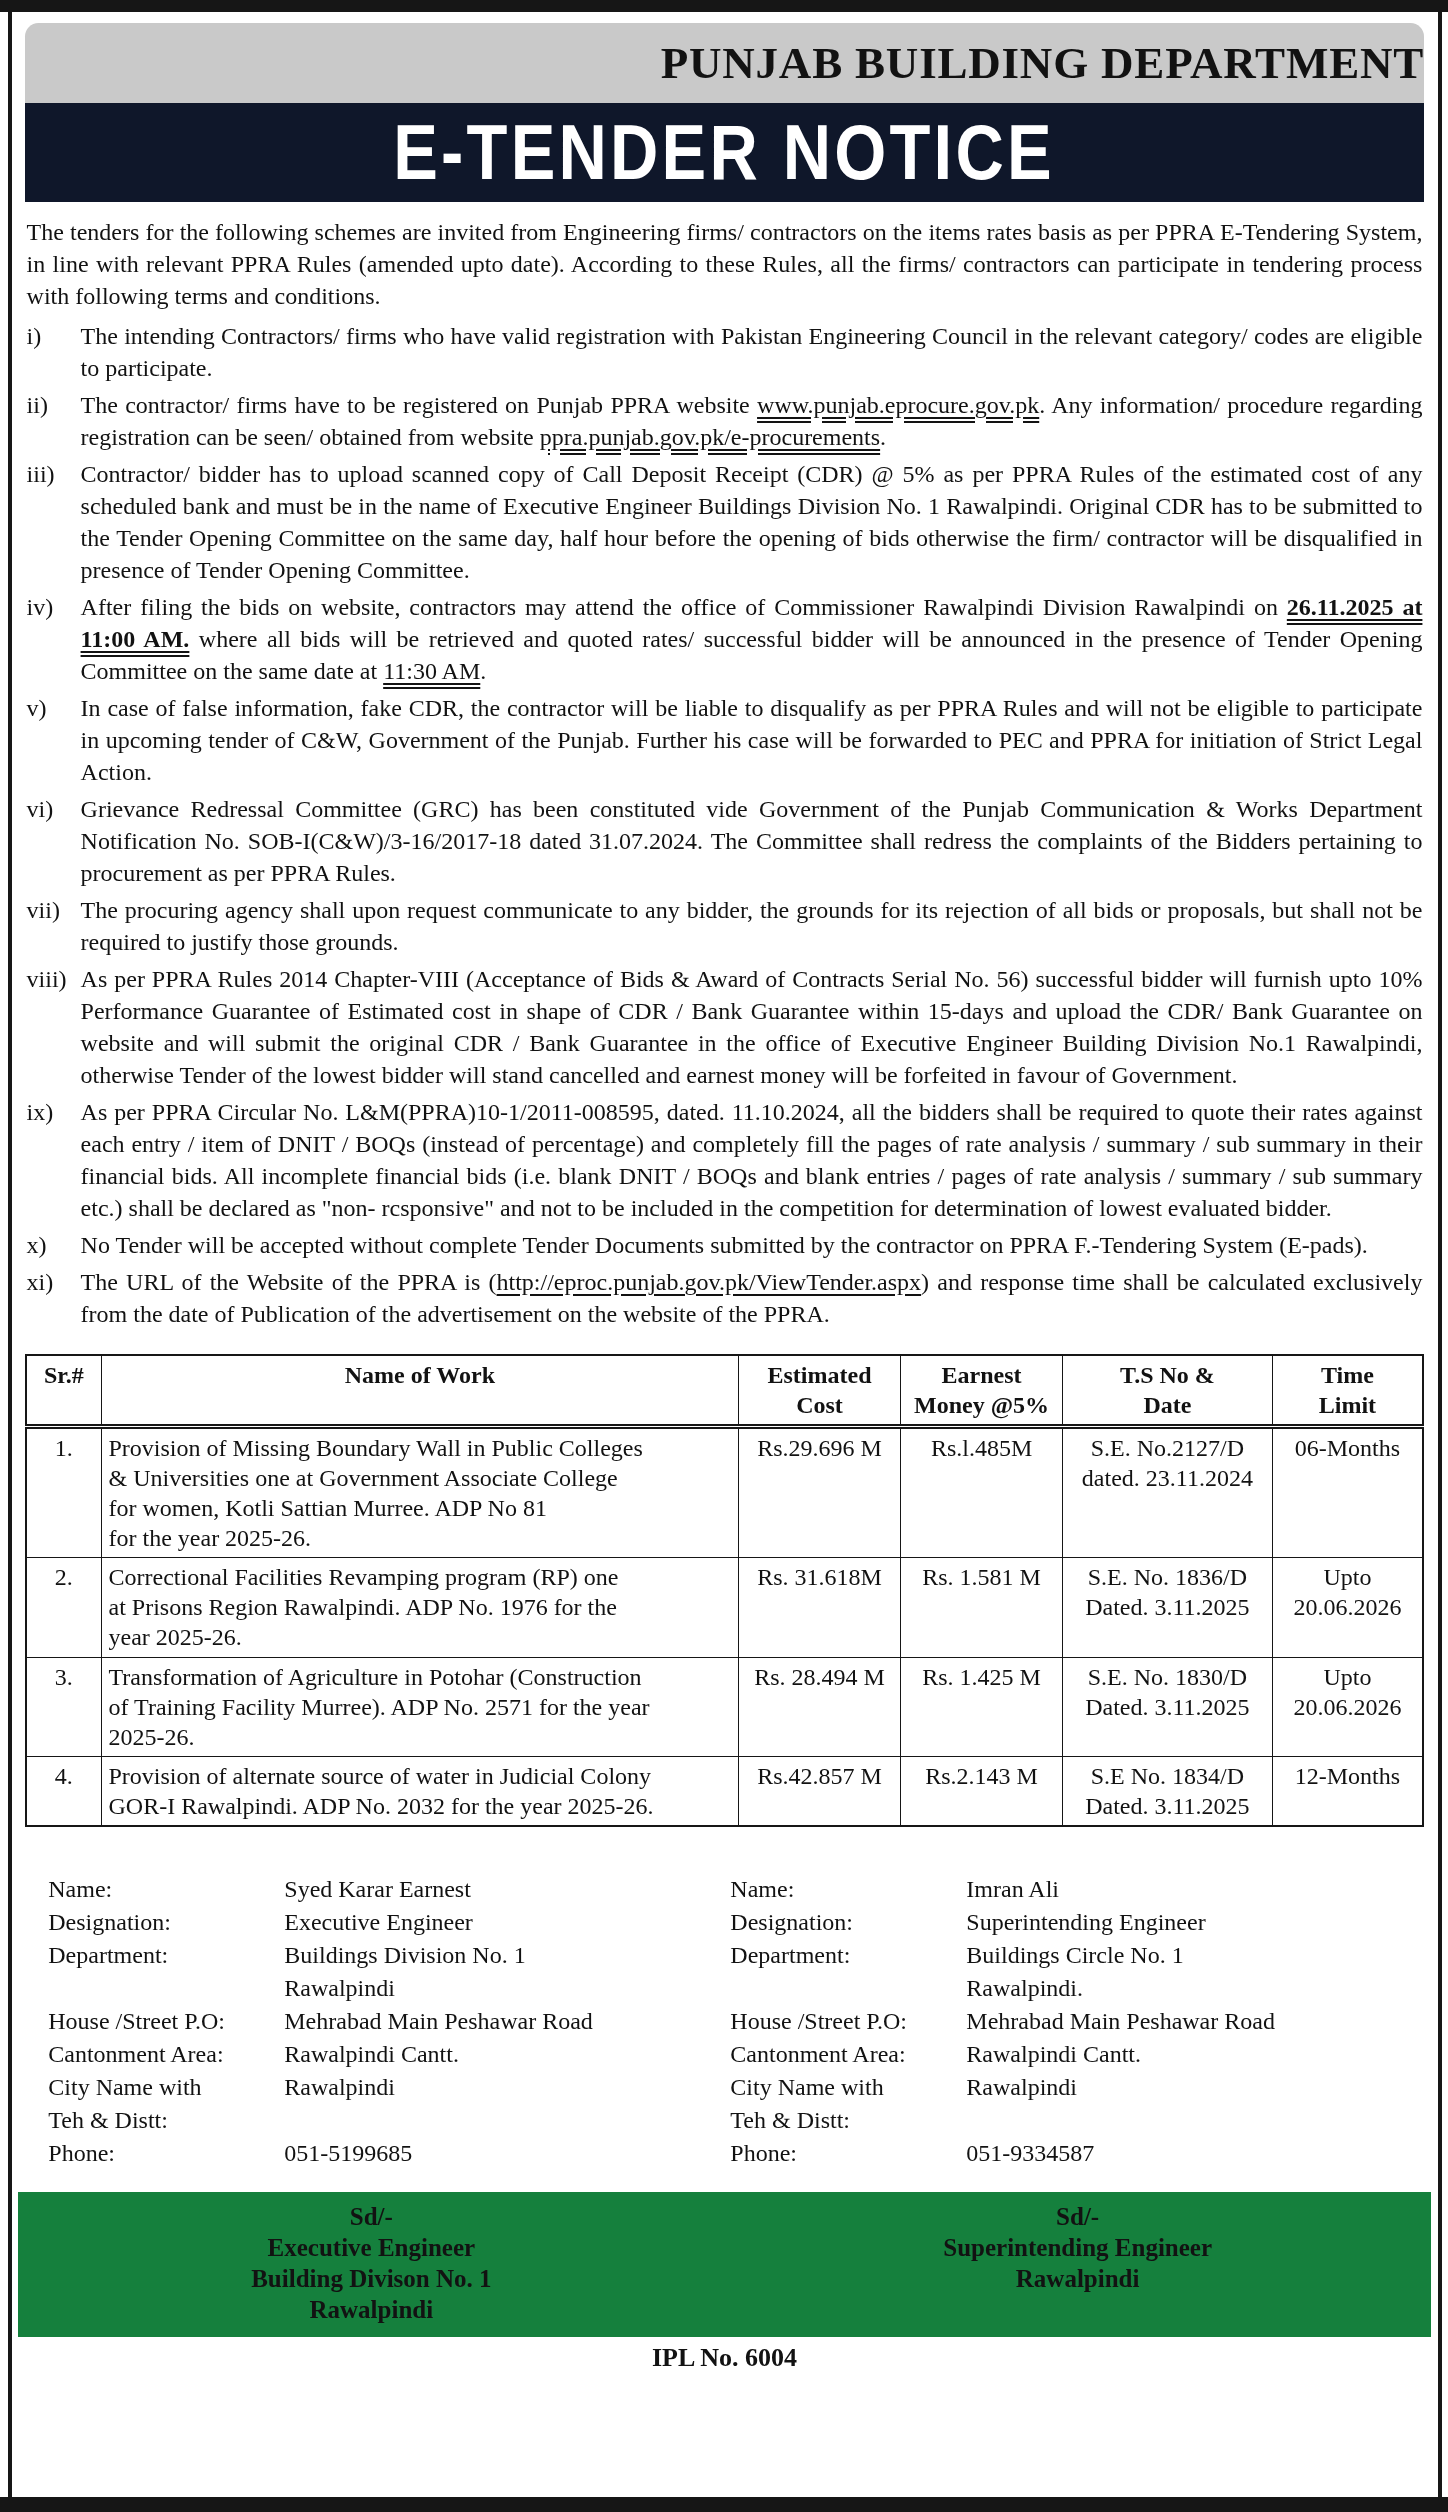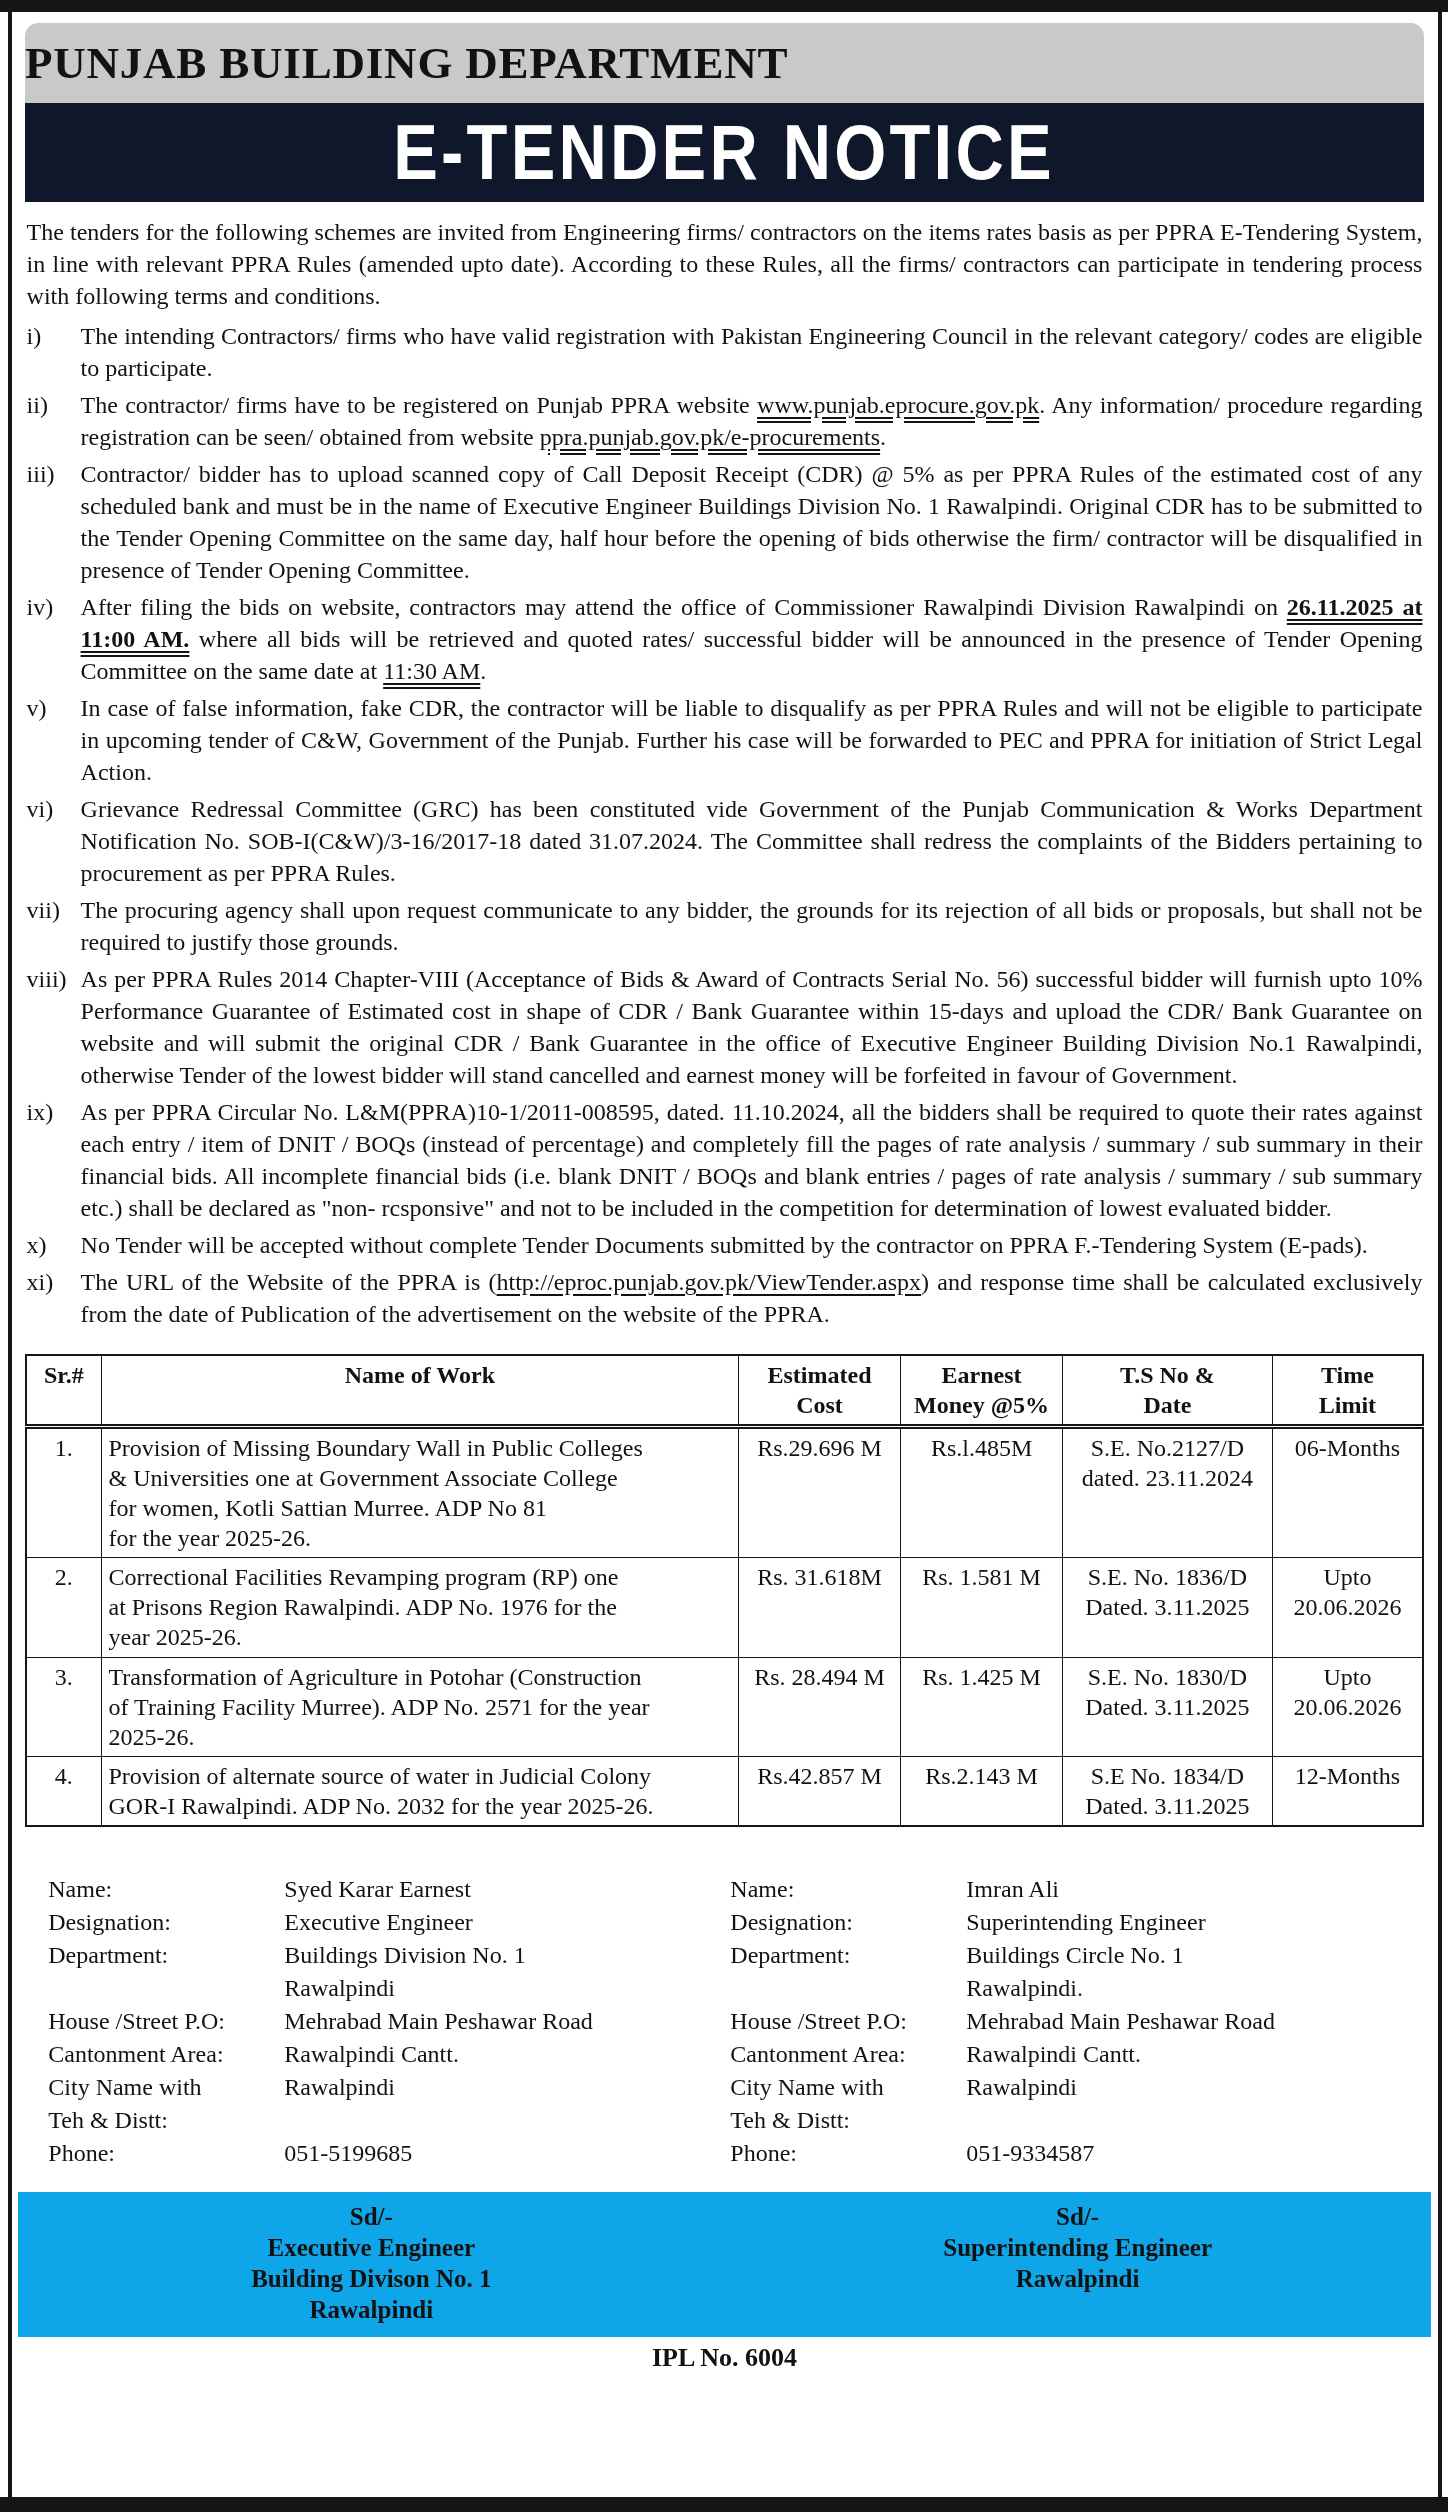--- a/index.html
+++ b/index.html
@@ -4,21 +4,21 @@
 <style>
   html,body{margin:0;padding:0;background:#ffffff;}
   .page{position:relative;width:1449px;height:2512px;background:#ffffff;overflow:hidden;
         font-family:"Liberation Serif", serif;color:#121212;}
   .topbar{position:absolute;top:0;left:0;right:0;height:11.7px;background:#161616;}
   .bottombar{position:absolute;bottom:0;left:0;right:0;height:15px;background:#161616;}
   .frame{position:absolute;top:11.7px;left:7.5px;right:7.5px;bottom:15px;
          border-left:4.2px solid #161616;border-right:4.2px solid #161616;border-bottom:0;border-top:0;
          padding:11.7px 13.4px 0;overflow:hidden;}
   .masthead{background:#c9c9c9;border-radius:13.4px 13.4px 0 0;height:80px;line-height:80px;
-            text-align:left;font-size:45px;font-weight:bold;letter-spacing:0.8px;}
+            text-align:right;font-size:45px;font-weight:bold;letter-spacing:0.8px;}
   .noticebar{background:#161616;height:99px;line-height:99px;text-align:center;}
   .noticebar .ntext{display:inline-block;color:#ffffff;font-family:"Liberation Sans", sans-serif;
             font-weight:bold;font-size:69px;letter-spacing:3.3px;transform:scale(0.97,1.12);transform-origin:center;}
   .bodytext{font-size:24px;line-height:32px;text-align:justify;}
   .intro{margin:13.4px 1.7px 8.4px;}
   .terms{margin:0 1.7px;}
   .term{position:relative;padding-left:54px;margin-bottom:5px;}
   .term .marker{position:absolute;left:0;top:0;}
   .u2{text-decoration:underline double;text-underline-offset:4.2px;}
   .bu2{font-weight:bold;text-decoration:underline double;text-underline-offset:4.2px;}
@@ -202,21 +202,21 @@
 Teh &amp; Distt:</span>
             <span class="cvalue">Rawalpindi</span>
           </div>
           <div class="contact-row">
             <span class="clabel">Phone:</span>
             <span class="cvalue">051-9334587</span>
           </div>
         </div>
       </div>
 
-    <div class="sigbox" id="signatures" style="background: #0ea5e9;">
+    <div class="sigbox" id="signatures" style="background: #15803d;">
         <div class="sig-block">
           <div class="sig-line">Sd/-</div>
           <div class="sig-line">Executive Engineer</div>
           <div class="sig-line">Building Divison No. 1</div>
           <div class="sig-line">Rawalpindi</div>
         </div>
         <div class="sig-block">
           <div class="sig-line">Sd/-</div>
           <div class="sig-line">Superintending Engineer</div>
           <div class="sig-line">Rawalpindi</div>

